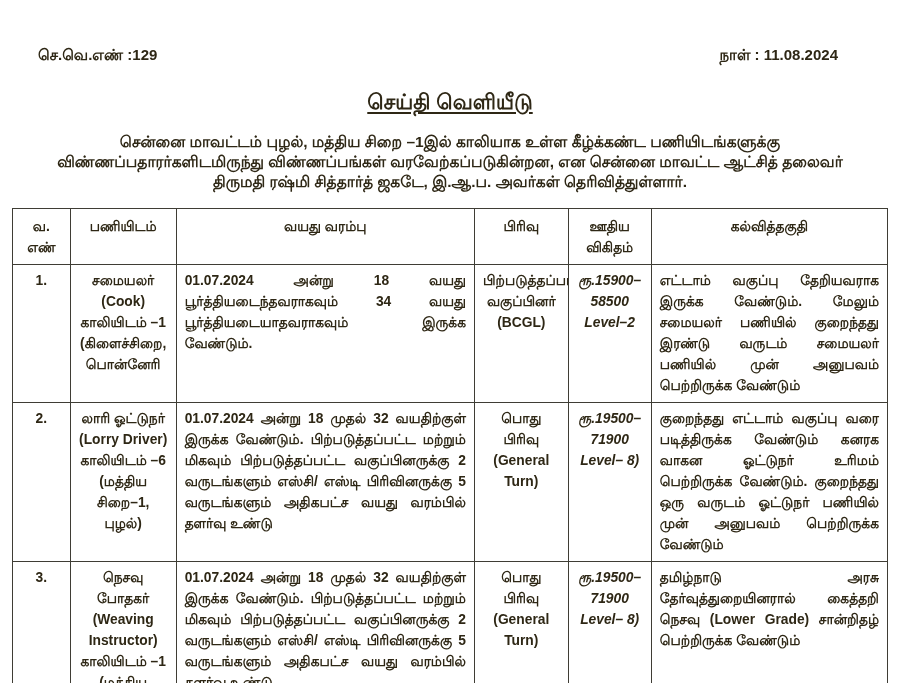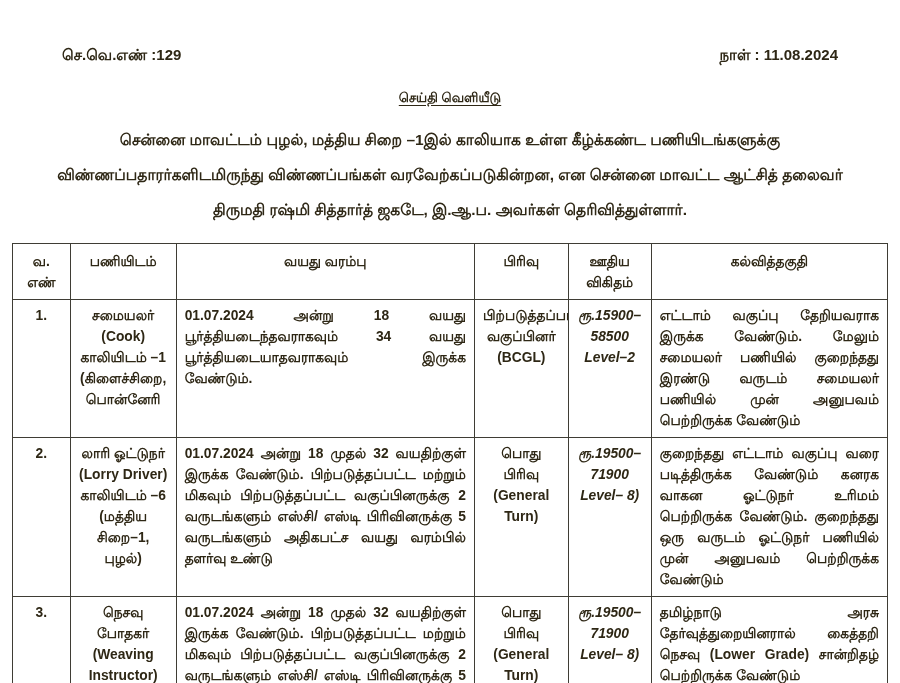--- a/index.html
+++ b/index.html
@@ -9,36 +9,36 @@
     background: #ffffff;
     font-family: "Liberation Sans", sans-serif;
     color: #2e2715;
     font-weight: 700;
     overflow: hidden;
   }
   .page { position: relative; width: 900px; height: 683px; background: #ffffff; }
 
   .meta-row {
     display: flex; justify-content: space-between;
-    padding: 46px 62px 0 62px;
+    padding: 46px 62px 0 38px;
     font-size: 15px;
   }
   .doc-title {
     text-align: center;
     margin-top: 24px;
-    font-size: 13px;
+    font-size: 21px;
     text-decoration: underline;
     text-underline-offset: 3px;
   }
   .intro {
     margin: 15px auto 0 auto;
     width: 790px;
     text-align: center;
     font-size: 15.5px;
-    line-height: 35px;
+    line-height: 20px;
   }
 
   table.recruitment {
     border-collapse: collapse;
     margin: 16px auto 0 auto;
     width: 876px;
     table-layout: fixed;
   }
   .recruitment th, .recruitment td {
     border: 1.6px solid #3f3d35;

